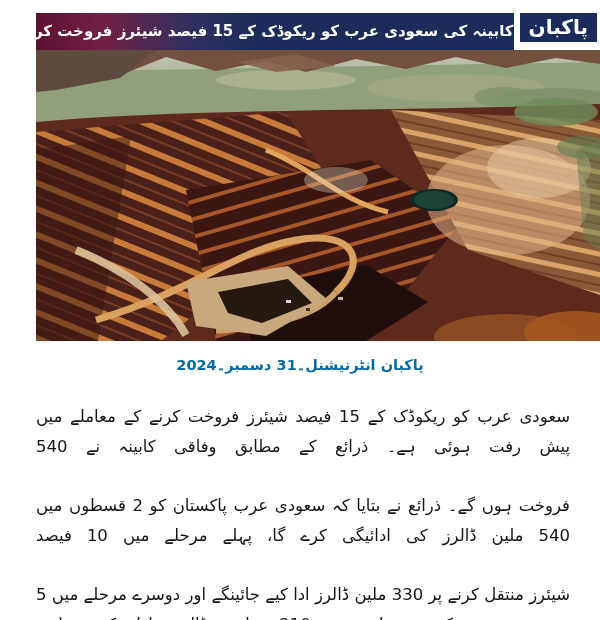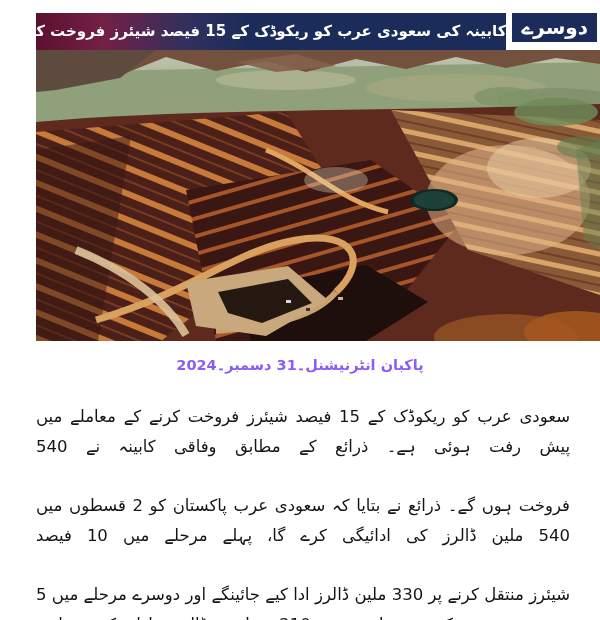--- a/index.html
+++ b/index.html
@@ -33,42 +33,42 @@
   }
 
   
   .photo-wrap{width:564px;height:291px;overflow:hidden;background:#5d2a1d;}
   .photo-wrap svg{display:block;}
 
   
   .dateline{
     margin-top:16px;width:564px;transform:translateX(-18px);
     text-align:center;direction:rtl;
-    color:#8b5cf6;font-weight:bold;font-size:14.5px;
+    color:#0369a1;font-weight:bold;font-size:14.5px;
   }
 
   
   .article{
     margin-top:17px;padding-right:30px;direction:rtl;
     color:#141414;font-size:16.5px;
   }
   .article-line{
     line-height:30px;
     text-align:justify;text-align-last:justify;
     direction:rtl;white-space:nowrap0;margin-top:29px;
   }
 </style>
 </head>
 <body>
 
 <div class="page">
   <div class="content">
 
     <div class="topbar">
-      <div class="logo-box">دوسرے</div>
+      <div class="logo-box">پاکبان</div>
       <div class="headline-bar" dir="rtl">کابینہ کی سعودی عرب کو ریکوڈک کے 15 فیصد شیئرز فروخت کرنے کی منظوری</div>
     </div>
 
     <div class="photo-wrap">
       <svg width="564" height="291" viewBox="0 0 564 291" xmlns="http://www.w3.org/2000/svg">
         <defs>
           <linearGradient id="gSky" x1="0" y1="0" x2="0" y2="1">
             <stop offset="0" stop-color="#c3c5b0"></stop>
             <stop offset="1" stop-color="#98a889"></stop>
           </linearGradient>

